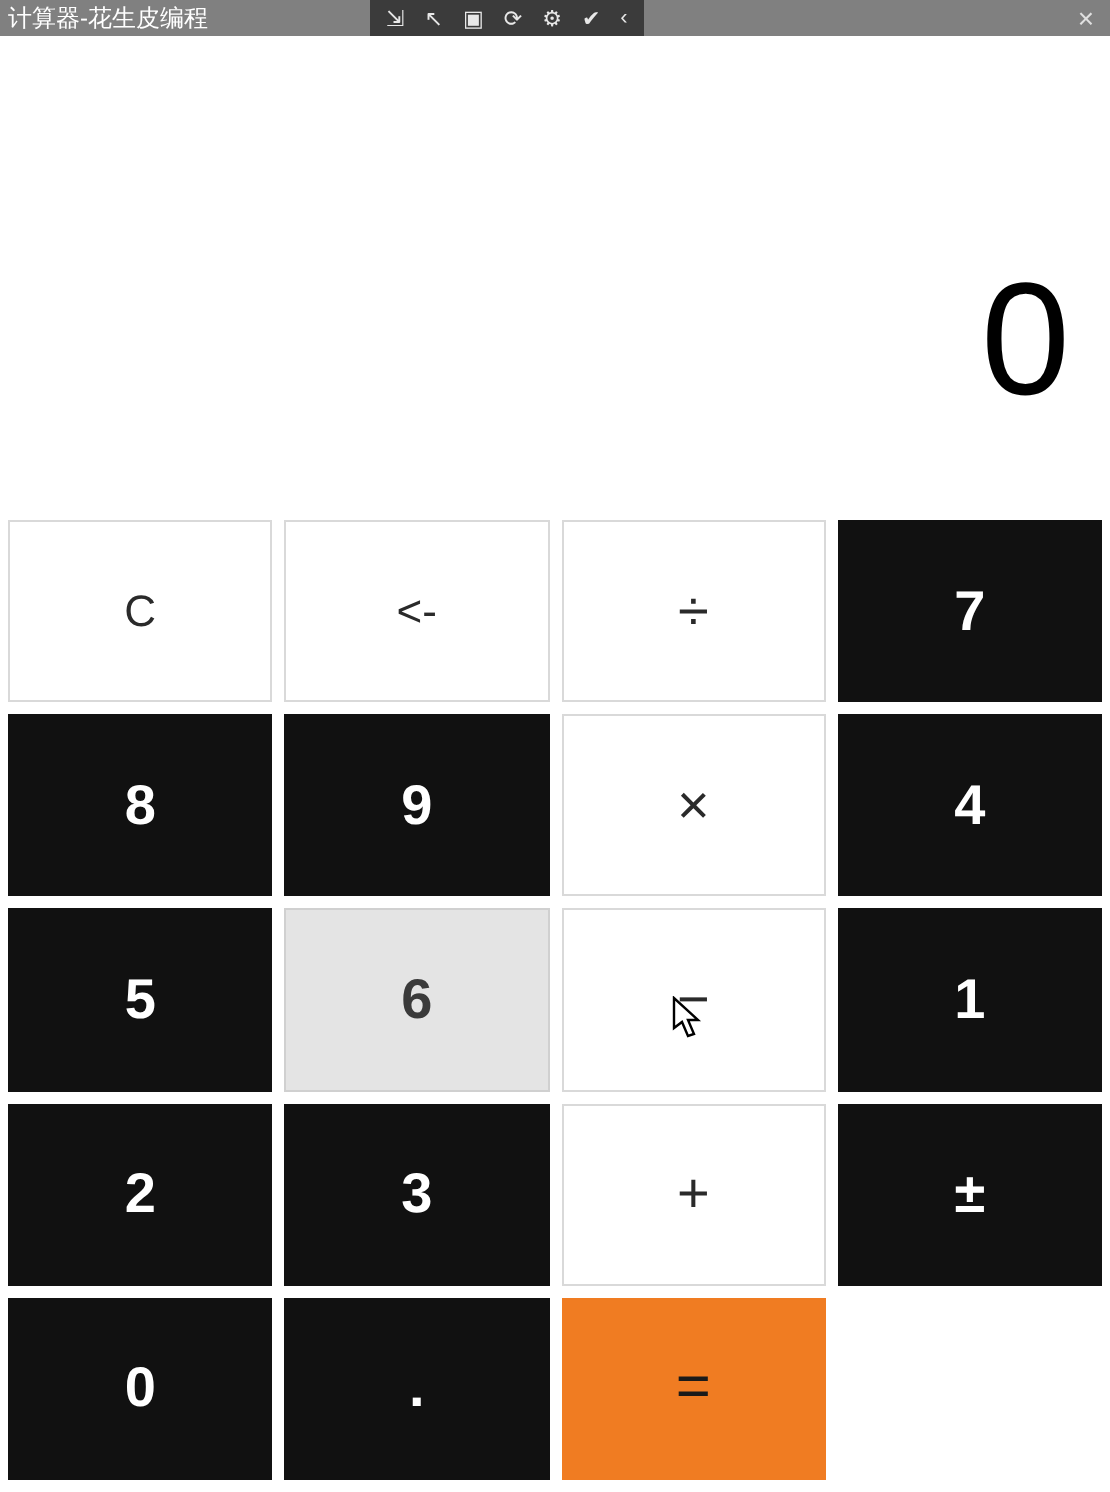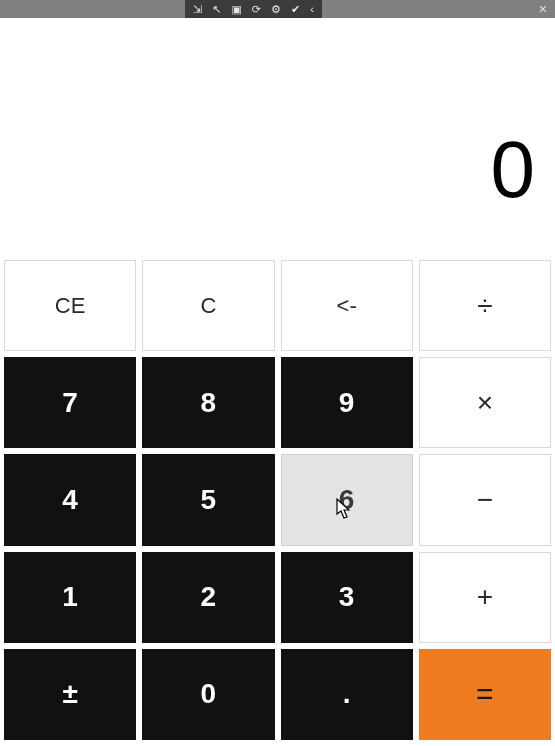--- a/index.html
+++ b/index.html
@@ -81,40 +81,40 @@
     left: 336px;
     top: 498px;
     pointer-events: none;
   }
   .cursor svg { display: block; }
 </style>
 </head>
 <body>
 
 <div class="titlebar">
+  <span class="titlebar-title">计算器-花生皮编程</span>
   <div class="titlebar-tools">
     <span>⇲</span>
     <span>↖</span>
     <span>▣</span>
     <span>⟳</span>
     <span>⚙</span>
     <span>✔</span>
     <span>‹</span>
   </div>
   <div class="titlebar-close">
     <span>×</span>
   </div>
 </div>
 
 <div class="display">
   <span class="display-value">0</span>
 </div>
 
 <div class="keypad">
-  <div class="key fn">CE</div>
   <div class="key fn">C</div>
   <div class="key fn">&lt;-</div>
   <div class="key op">÷</div>
 
   <div class="key num">7</div>
   <div class="key num">8</div>
   <div class="key num">9</div>
   <div class="key op">×</div>
 
   <div class="key num">4</div>

